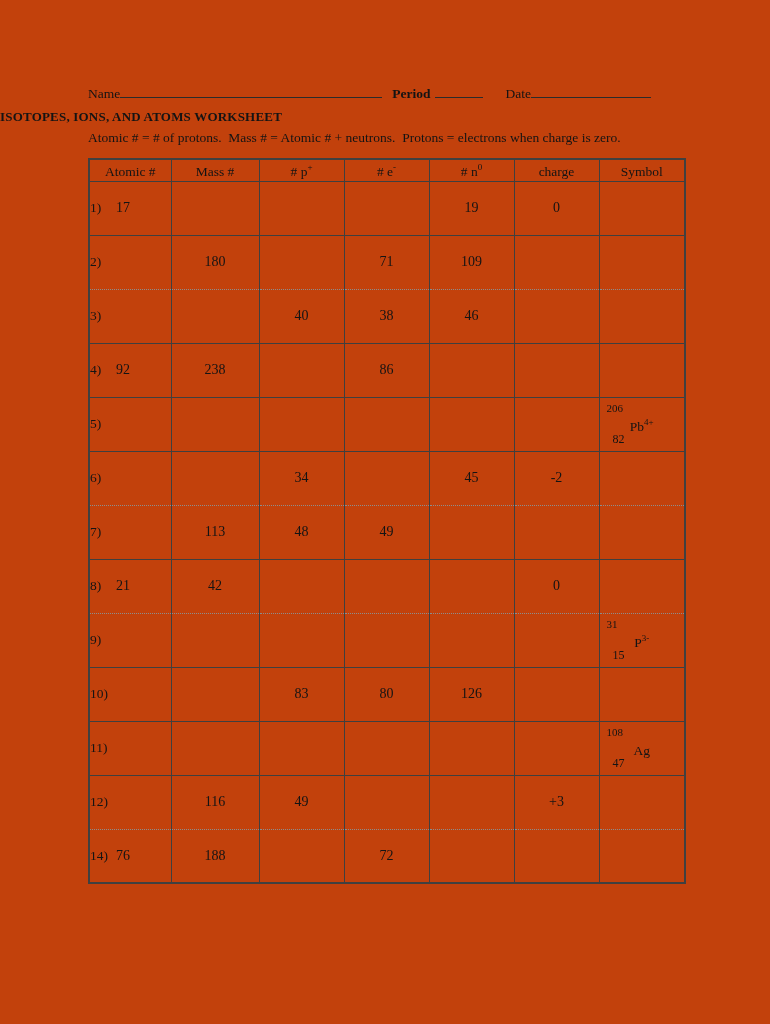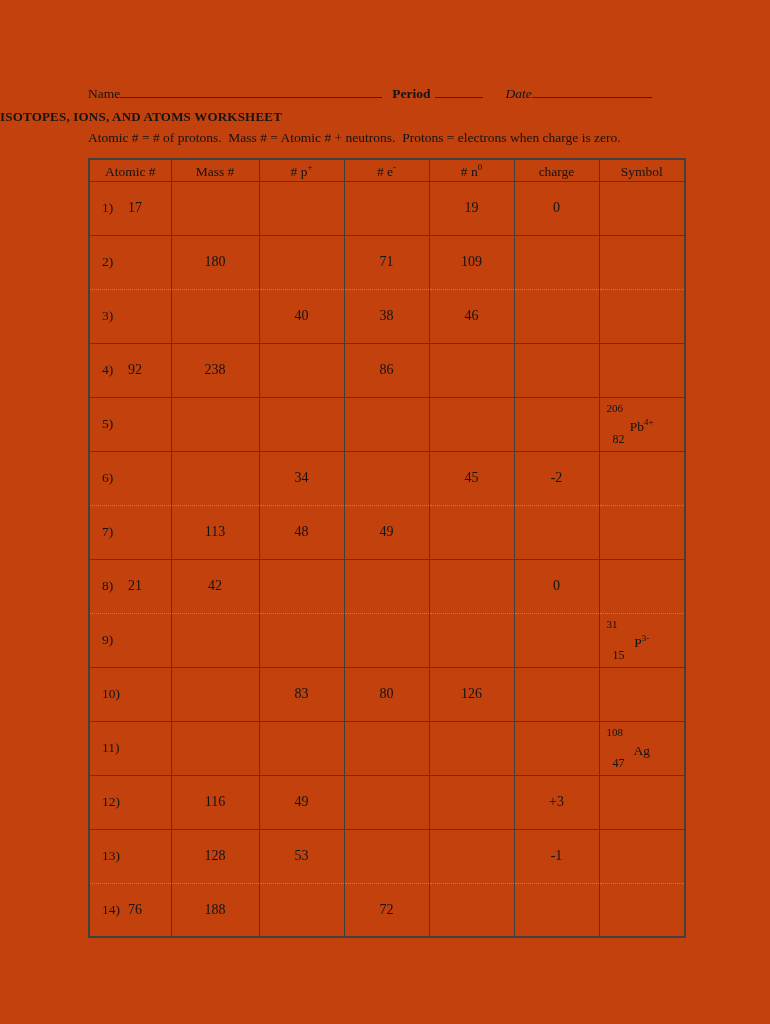--- a/index.html
+++ b/index.html
@@ -14,21 +14,21 @@
   
   .topline {
     position:absolute; left:88px; top:82px;
     display:flex; align-items:baseline; white-space:nowrap;
     font-size:13.5px;
   }
   .blank { display:inline-block; height:16px; border-bottom:1px solid #2b2b2b; }
   .blank-name   { width:262px; }
   .lbl-period   { margin-left:10px;font-weight:bold; }
   .blank-period { width:48px; margin-left:5px; }
-  .lbl-date     { margin-left:22px;font-style:italic; }
+  .lbl-date     { margin-left:22px; }
   .blank-date   { width:120px; }
 
   .title {
     position:absolute; top:109px; left:0; width:770px;
     text-align:left; font-weight:bold; font-size:13px;
     letter-spacing:0.2px;
   }
   .instructions {
     position:absolute; top:130px; left:88px;
     font-size:13.5px; white-space:pre-wrap;
@@ -45,21 +45,21 @@
     border-top:1px solid #3f3f3f;
     overflow:hidden;
   }
   .ws thead tr { height:22px; }
   .ws tbody tr { height:54px; }
   .ws th { font-weight:normal; font-size:13.5px; text-align:center; vertical-align:middle; }
   .ws th sup { font-size:9px; }
   .ws td { font-size:14px; text-align:center; vertical-align:middle; }
   tr.dotted td { border-top:1px dotted #8d8d8d; }
 
-  td.c-atomic { text-align:left; padding-left:12px; }
+  td.c-atomic { text-align:left; padding-left:0; }
   .rownum { display:inline-block; min-width:26px; font-size:13.5px; }
 
   td.c-sym { vertical-align:middle;font-family:Liberation Serif, serif; }
   .sym-mass   { font-size:11px; line-height:13px; text-align:left; padding-left:7px;  }
   .sym-el     { font-size:13.5px; line-height:15px; text-align:center; }
   .sym-el sup { font-size:9px; }
   .sym-atomic { font-size:12px; line-height:13px; text-align:left; padding-left:13px; }
 </style>
 </head>
 <body>
@@ -262,33 +262,20 @@
         <td class="c-val"></td>
         <td class="c-val"></td>
         <td class="c-val">+3</td>
         <td class="c-sym">
           <div class="sym-mass"></div>
           <div class="sym-el"><span></span><sup></sup></div>
           <div class="sym-atomic"></div>
         </td>
       </tr>
 
-      <tr>
-        <td class="c-atomic"><span class="rownum">13)</span><span></span></td>
-        <td class="c-val">128</td>
-        <td class="c-val">53</td>
-        <td class="c-val"></td>
-        <td class="c-val"></td>
-        <td class="c-val">-1</td>
-        <td class="c-sym">
-          <div class="sym-mass"></div>
-          <div class="sym-el"><span></span><sup></sup></div>
-          <div class="sym-atomic"></div>
-        </td>
-      </tr>
 
       <tr class="dotted">
         <td class="c-atomic"><span class="rownum">14)</span><span>76</span></td>
         <td class="c-val">188</td>
         <td class="c-val"></td>
         <td class="c-val">72</td>
         <td class="c-val"></td>
         <td class="c-val"></td>
         <td class="c-sym">
           <div class="sym-mass"></div>

